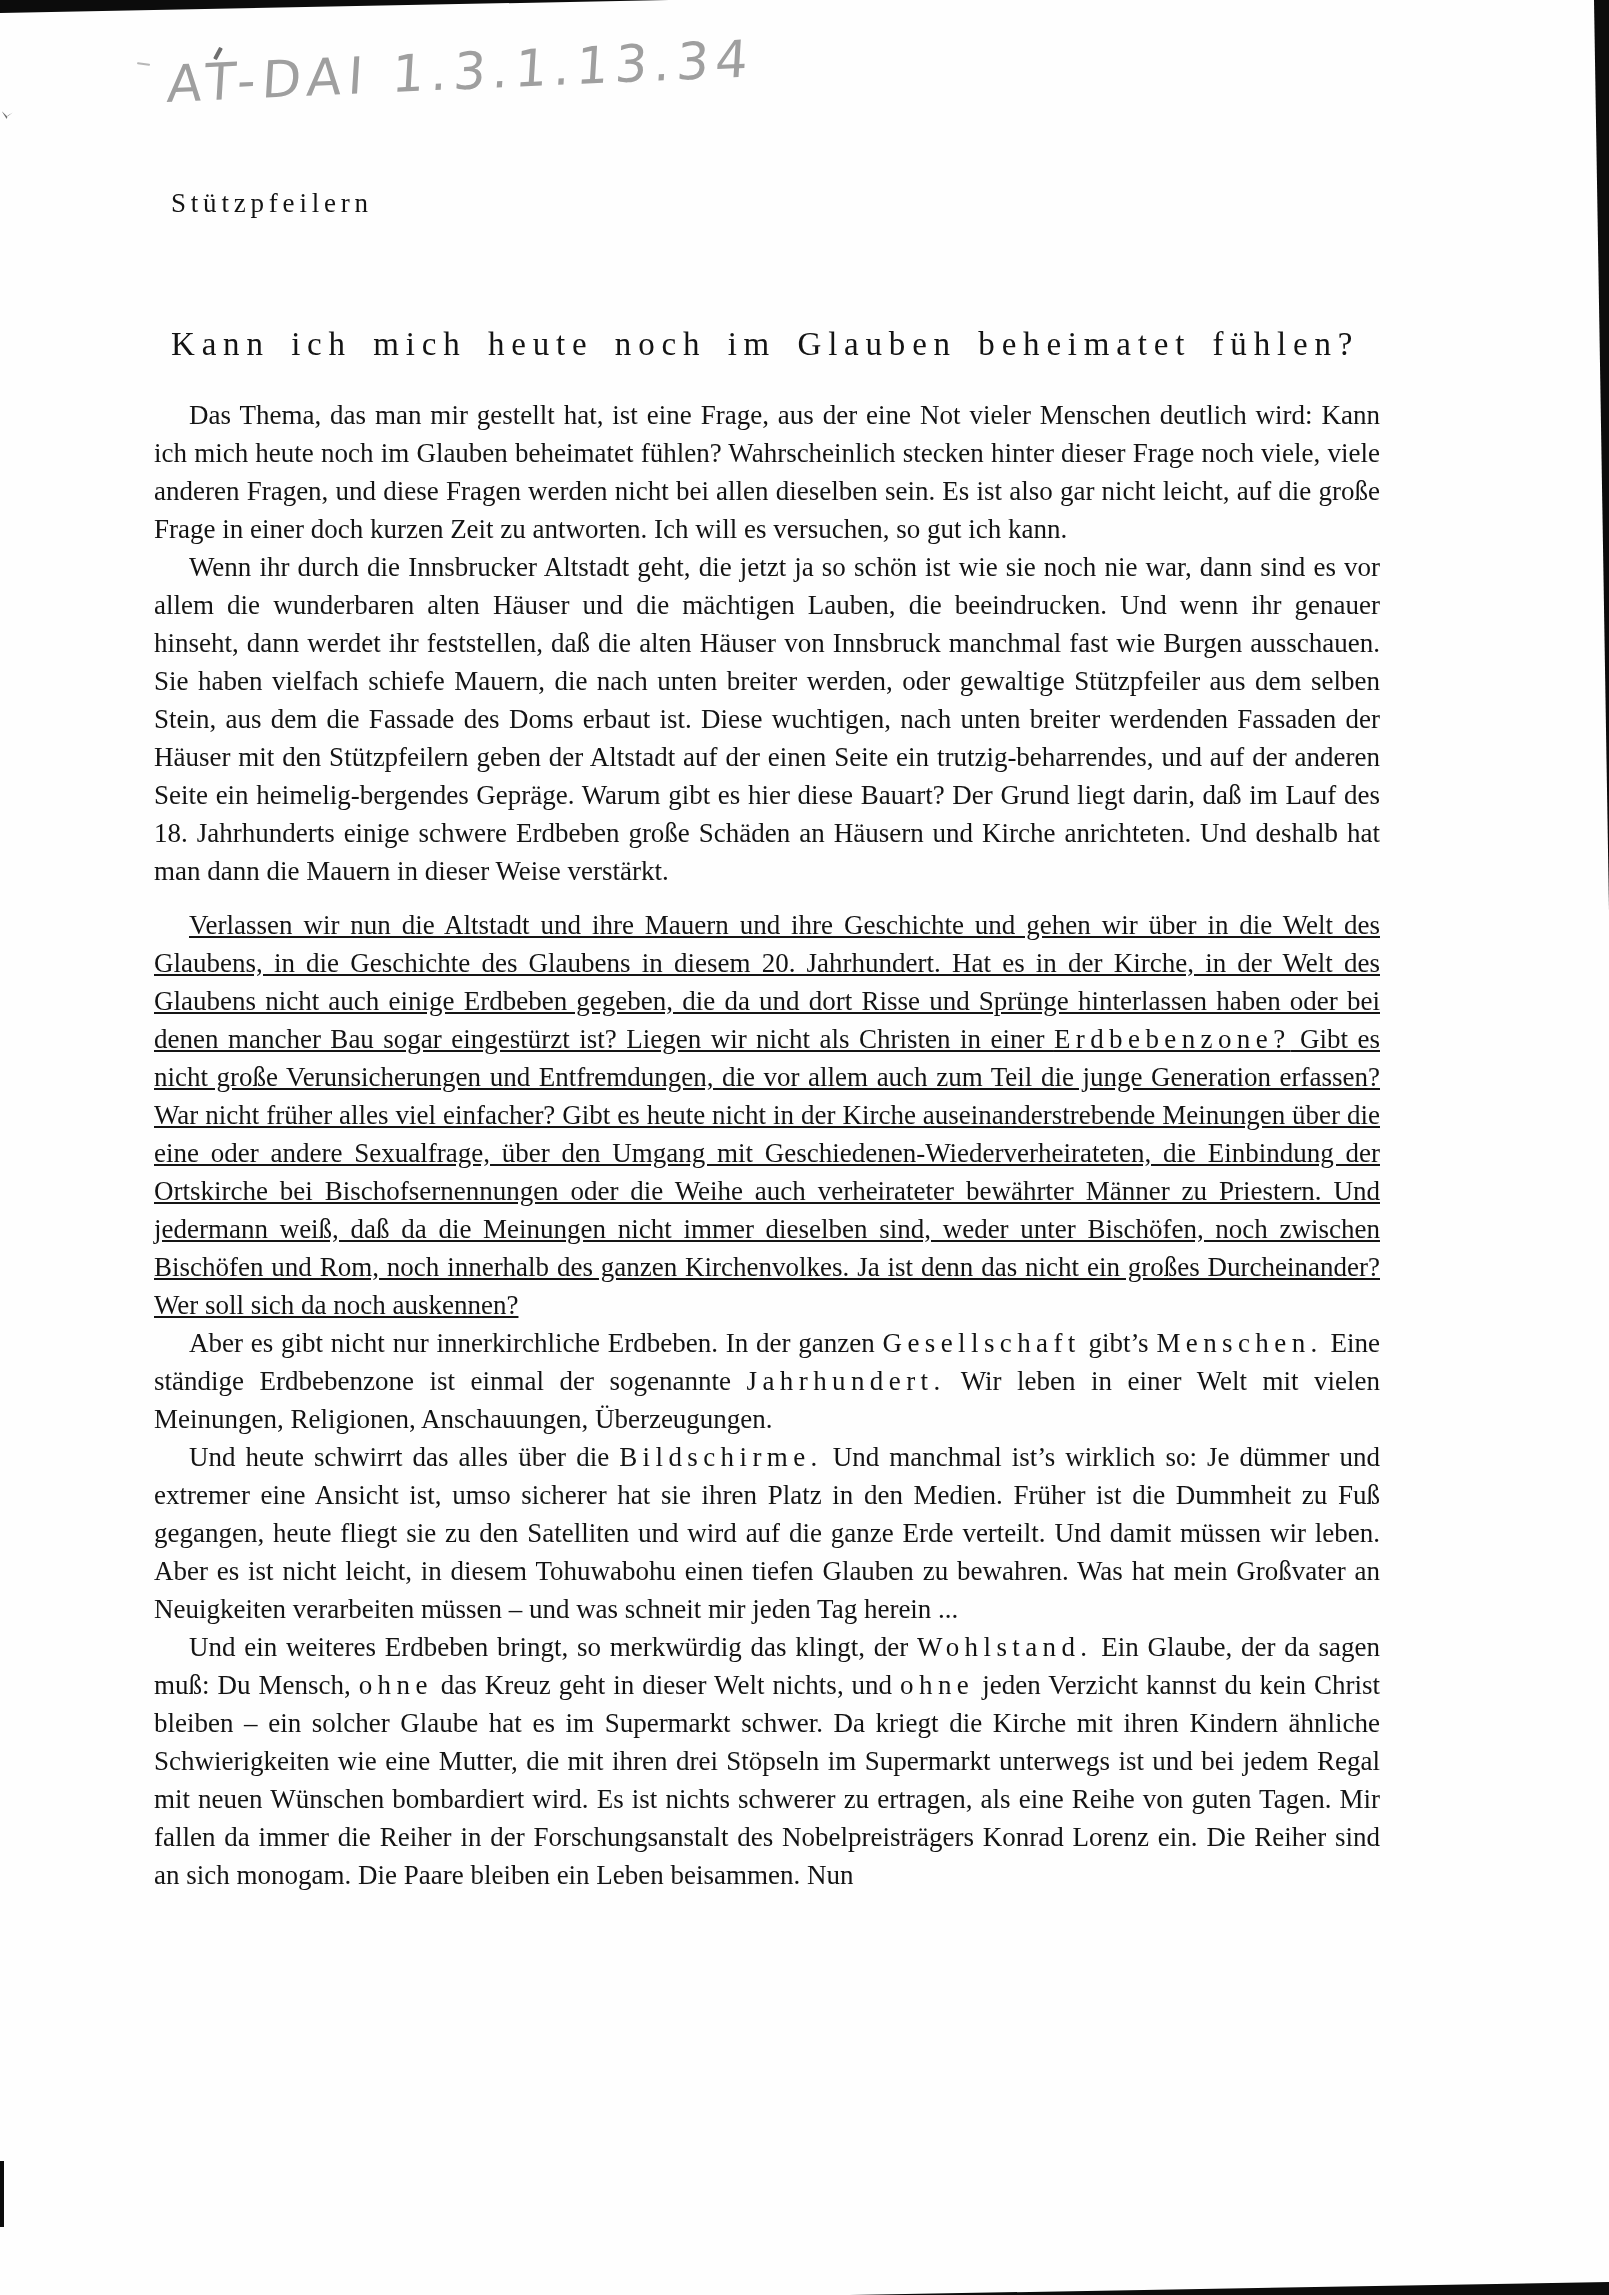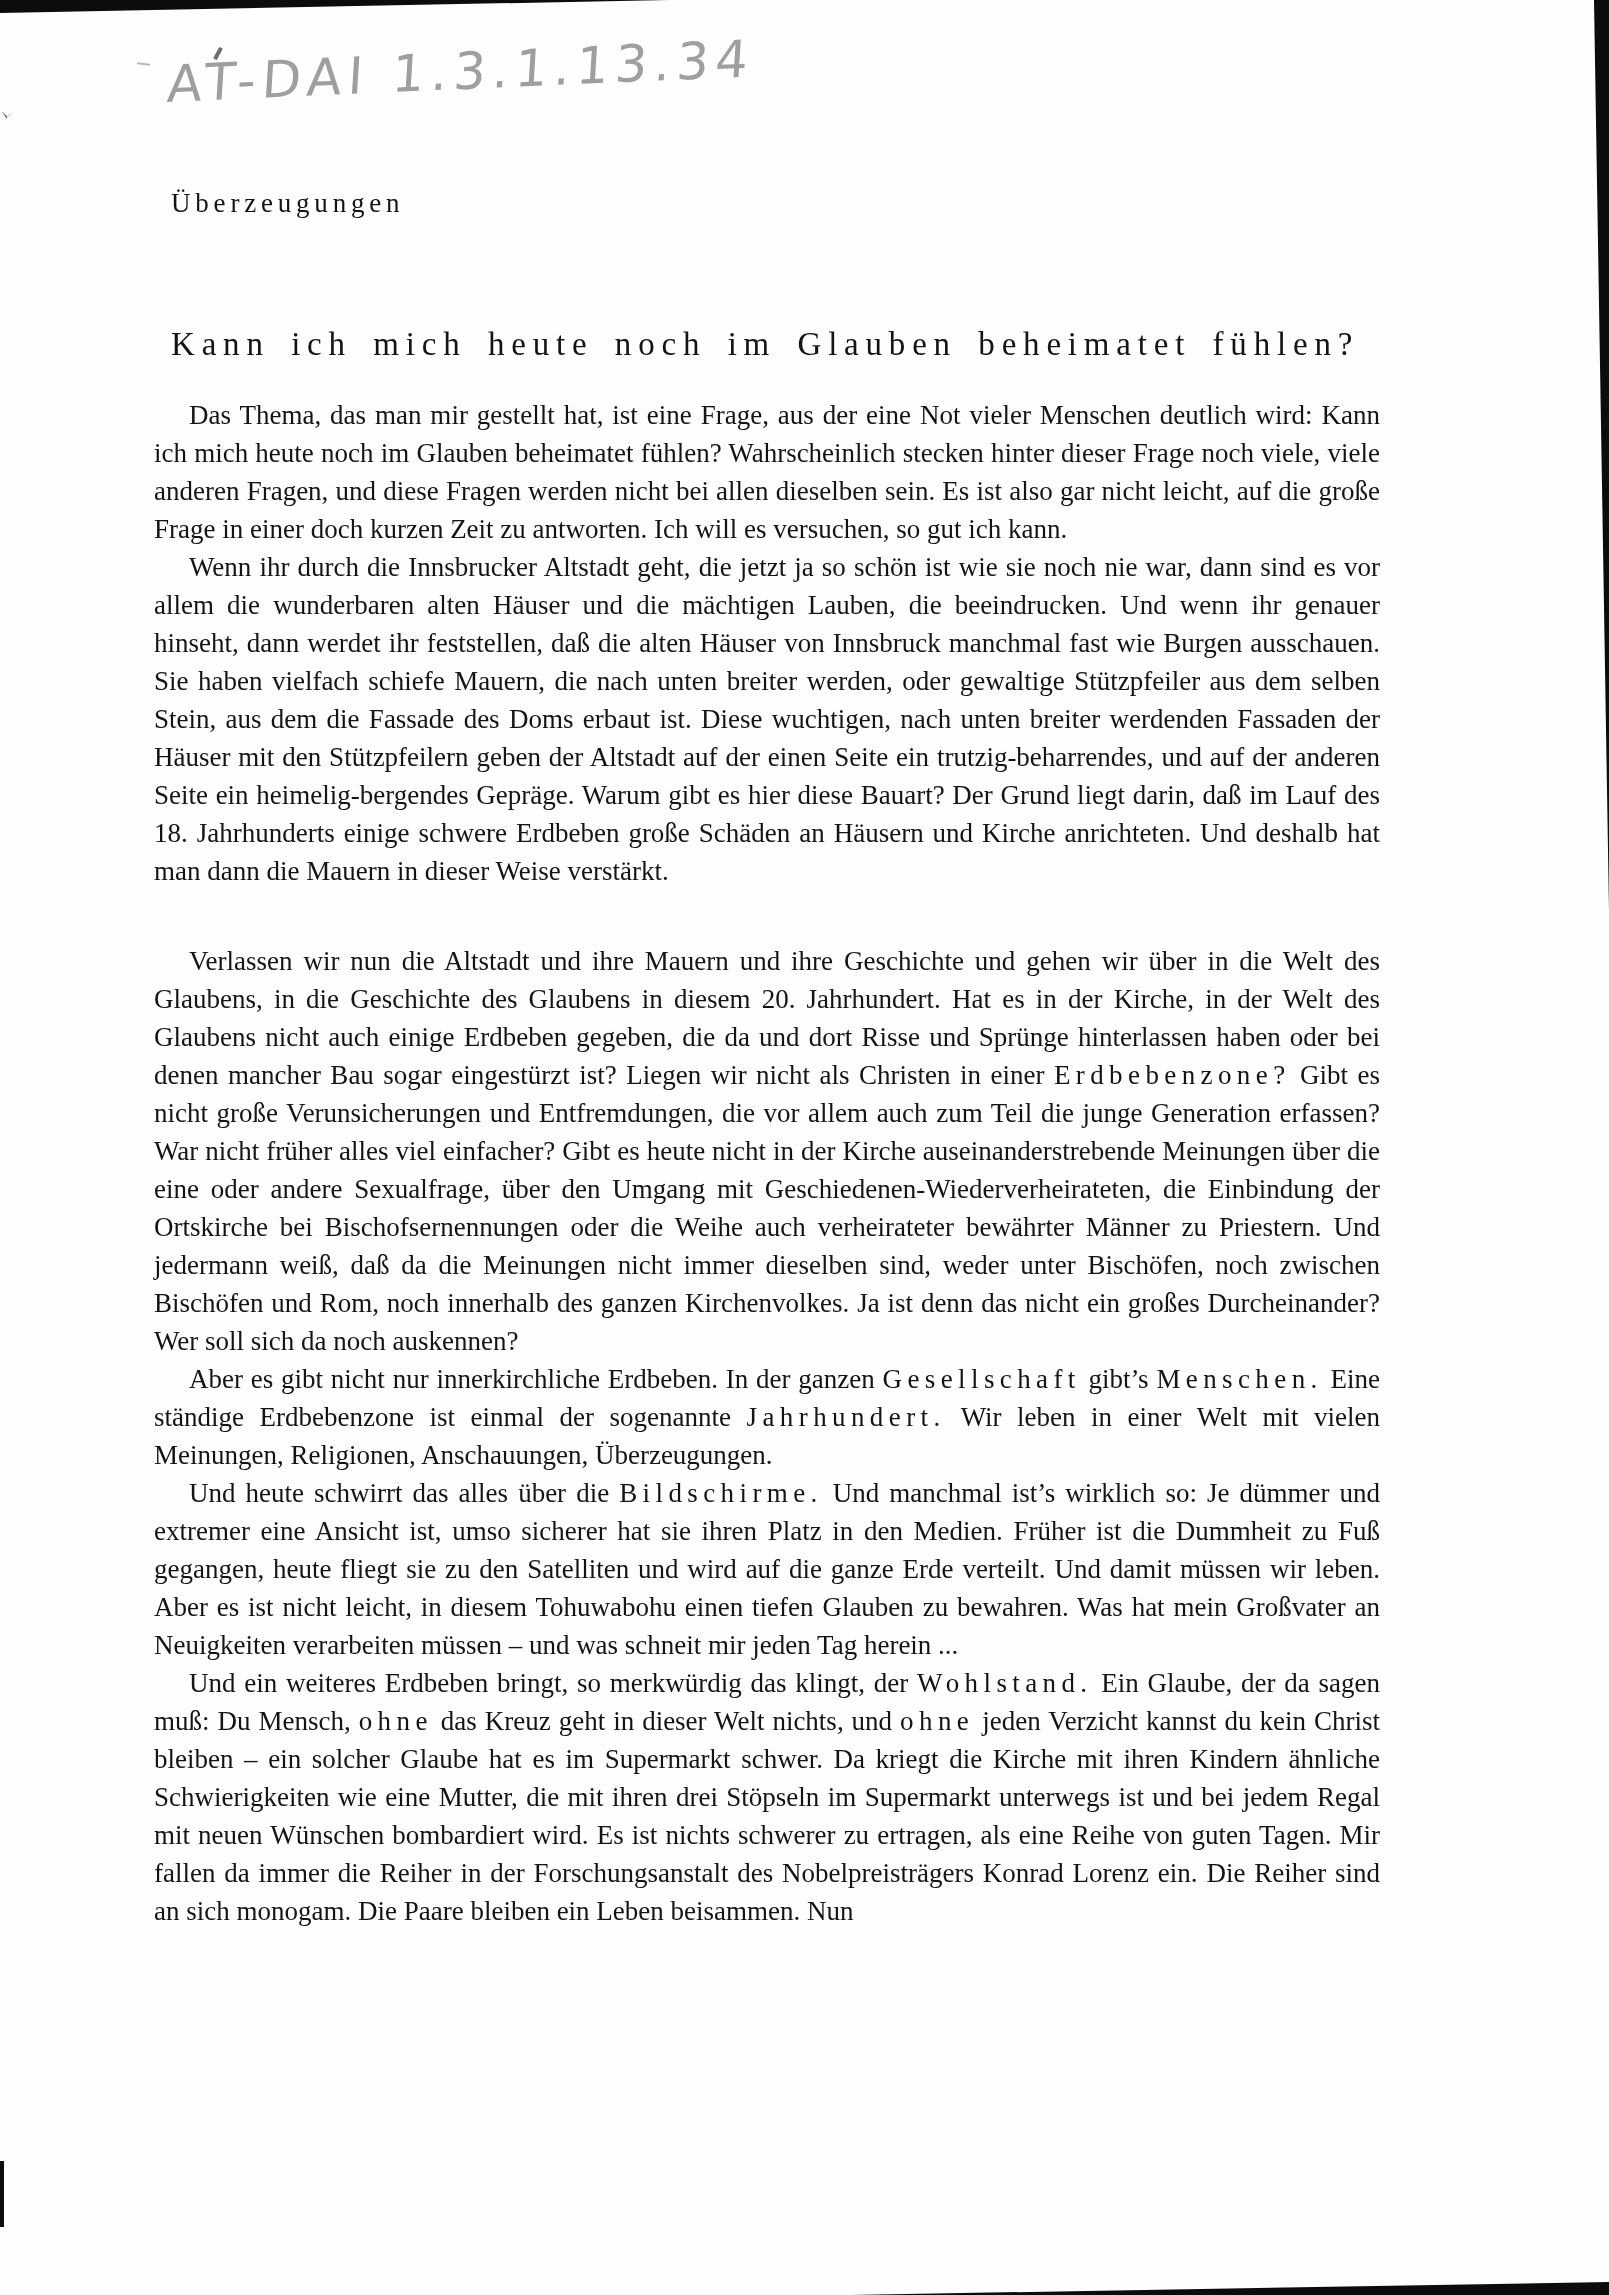--- a/index.html
+++ b/index.html
@@ -35,42 +35,42 @@
     white-space:nowrap;
   }
   
   .body{
     position:absolute;left:154px;top:396px;
     width:1226px;
     font-size:27px;line-height:38px;
     text-align:justify;
   }
   .body p{margin:0;text-indent:35px;}
-  .body p.gap{margin-top:52px;}
+  .body p.gap{margin-top:16px;text-decoration:underline;}
   .spaced{letter-spacing:.2em;}
   
   .edge{position:absolute;background:#0c0c0c;}
   .edge.top{left:0;top:0;width:669px;height:13px;clip-path:polygon(0 0,100% 0,0 100%);}
   .edge.right{left:1594px;top:0;width:15.3px;height:929px;clip-path:polygon(0 0,100% 0,100% 100%);}
   .edge.bottom{left:809px;top:2282px;width:801px;height:13.7px;clip-path:polygon(0 100%,100% 0,100% 100%);}
   .edge.left{left:0;top:2161px;width:4px;height:66px;}
 </style>
 </head>
 <body>
 
 <div class="page">
 
   <div class="annotation">AT-DAI 1.3.1.13.34</div>
 
   <div class="speck a"></div>
   <div class="speck b"></div>
   <div class="speck c"></div>
 
   <div class="header">
-    <div class="line1">Überzeugungen</div>
+    <div class="line1">Stützpfeilern</div>
   </div>
 
   <div class="title">Kann ich mich heute noch im Glauben beheimatet fühlen?</div>
 
   <div class="body" id="body-text">
       <p><span>Das Thema, das man mir gestellt hat, ist eine Frage, aus der eine Not vieler Menschen deutlich wird: Kann ich mich heute noch im Glauben beheimatet fühlen? Wahrscheinlich stecken hinter dieser Frage noch viele, viele anderen Fragen, und diese Fragen werden nicht bei allen dieselben sein. Es ist also gar nicht leicht, auf die große Frage in einer doch kurzen Zeit zu antworten. Ich will es versuchen, so gut ich kann.</span></p>
       <p><span>Wenn ihr durch die Innsbrucker Altstadt geht, die jetzt ja so schön ist wie sie noch nie war, dann sind es vor allem die wunderbaren alten Häuser und die mächtigen Lauben, die beeindrucken. Und wenn ihr genauer hinseht, dann werdet ihr feststellen, daß die alten Häuser von Innsbruck manchmal fast wie Burgen ausschauen. Sie haben vielfach schiefe Mauern, die nach unten breiter werden, oder gewaltige Stützpfeiler aus dem selben Stein, aus dem die Fassade des Doms erbaut ist. Diese wuchtigen, nach unten breiter werdenden Fassaden der Häuser mit den Stützpfeilern geben der Altstadt auf der einen Seite ein trutzig-beharrendes, und auf der anderen Seite ein heimelig-bergendes Gepräge. Warum gibt es hier diese Bauart? Der Grund liegt darin, daß im Lauf des 18. Jahrhunderts einige schwere Erdbeben große Schäden an Häusern und Kirche anrichteten. Und deshalb hat man dann die Mauern in dieser Weise verstärkt.</span></p>
       <p class="gap"><span>Verlassen wir nun die Altstadt und ihre Mauern und ihre Geschichte und gehen wir über in die Welt des Glaubens, in die Geschichte des Glaubens in diesem 20. Jahrhundert. Hat es in der Kirche, in der Welt des Glaubens nicht auch einige Erdbeben gegeben, die da und dort Risse und Sprünge hinterlassen haben oder bei denen mancher Bau sogar eingestürzt ist? Liegen wir nicht als Christen in einer </span><span class="spaced">Erdbebenzone?</span><span> Gibt es nicht große Verunsicherungen und Entfremdungen, die vor allem auch zum Teil die junge Generation erfassen? War nicht früher alles viel einfacher? Gibt es heute nicht in der Kirche auseinanderstrebende Meinungen über die eine oder andere Sexualfrage, über den Umgang mit Geschiedenen-Wiederverheirateten, die Einbindung der Ortskirche bei Bischofsernennungen oder die Weihe auch verheirateter bewährter Männer zu Priestern. Und jedermann weiß, daß da die Meinungen nicht immer dieselben sind, weder unter Bischöfen, noch zwischen Bischöfen und Rom, noch innerhalb des ganzen Kirchenvolkes. Ja ist denn das nicht ein großes Durcheinander? Wer soll sich da noch auskennen?</span></p>
       <p><span>Aber es gibt nicht nur innerkirchliche Erdbeben. In der ganzen </span><span class="spaced">Gesellschaft</span><span> gibt’s </span><span class="spaced">Menschen.</span><span> Eine ständige Erdbebenzone ist einmal der sogenannte </span><span class="spaced">Jahrhundert.</span><span> Wir leben in einer Welt mit vielen Meinungen, Religionen, Anschauungen, Überzeugungen.</span></p>
       <p><span>Und heute schwirrt das alles über die </span><span class="spaced">Bildschirme.</span><span> Und manchmal ist’s wirklich so: Je dümmer und extremer eine Ansicht ist, umso sicherer hat sie ihren Platz in den Medien. Früher ist die Dummheit zu Fuß gegangen, heute fliegt sie zu den Satelliten und wird auf die ganze Erde verteilt. Und damit müssen wir leben. Aber es ist nicht leicht, in diesem Tohuwabohu einen tiefen Glauben zu bewahren. Was hat mein Großvater an Neuigkeiten verarbeiten müssen – und was schneit mir jeden Tag herein ...</span></p>

